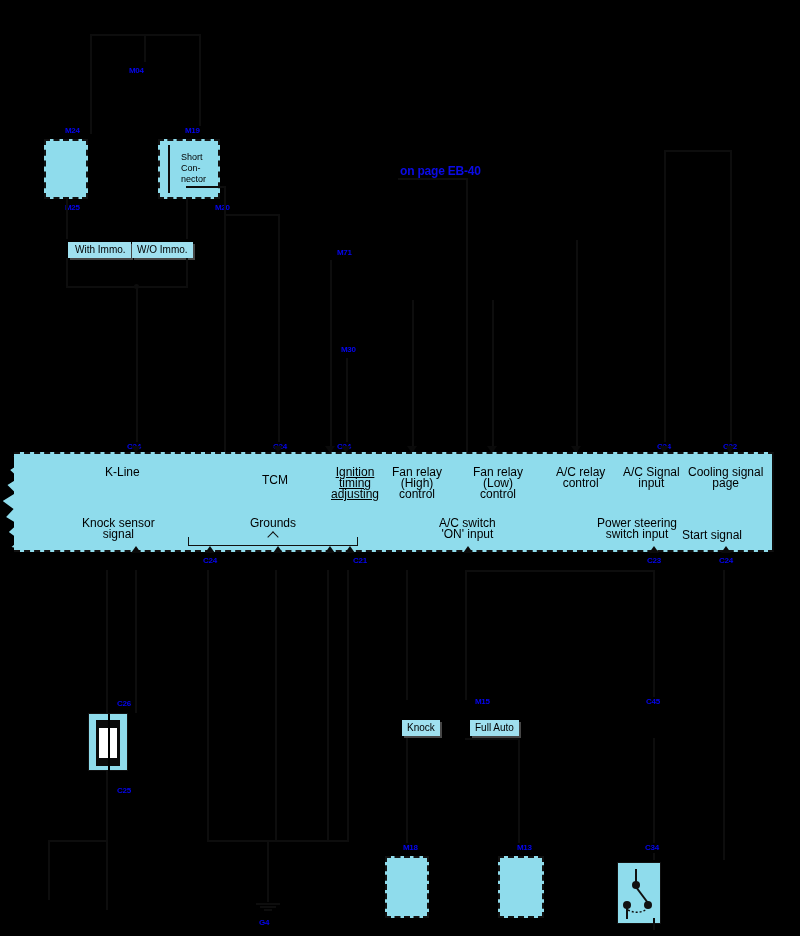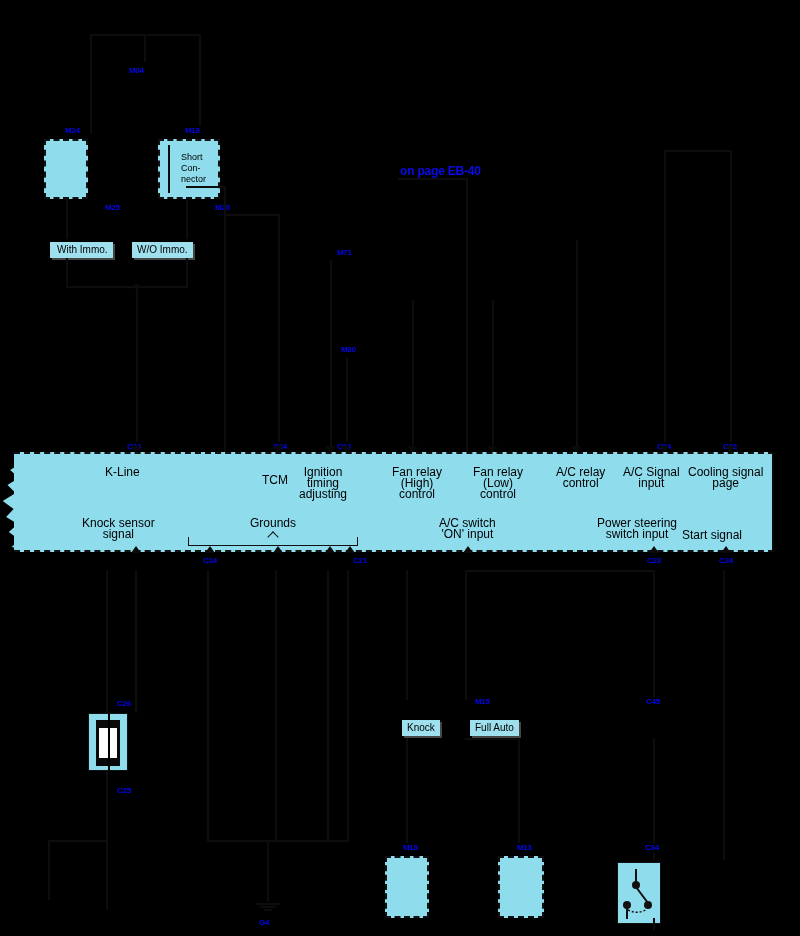--- a/index.html
+++ b/index.html
@@ -202,35 +202,35 @@
 
   <div class="wire h" style="left:90px; top:34px; width:110px;"></div>
   <div class="wire v" style="left:90px; top:34px; height:100px;"></div>
   <div class="wire v" style="left:199px; top:34px; height:100px;"></div>
   <div class="wire v" style="left:144px; top:34px; height:28px;"></div>
 
   <div class="cid" style="left:128px; top:66px;">M04</div>
 
   <div class="cid" style="left:64px; top:126px;">M24</div>
   <div class="comp" style="left:44px; top:139px; width:44px; height:60px;"></div>
-  <div class="cid" style="left:64px; top:203px;margin-left:40px;">M25</div>
+  <div class="cid" style="left:64px; top:203px;">M25</div>
 
   <div class="cid" style="left:184px; top:126px;">M19</div>
   <div class="comp" style="left:158px; top:139px; width:62px; height:60px;"></div>
   <div class="comp-label" style="left:181px; top:152px; width:40px;">Short
 Con-
 nector</div>
   <div class="cid" style="left:184px; top:203px;margin-left:30px;">M20</div>
 
   <div class="wire v" style="left:168px; top:145px; height:48px;"></div>
 
   <div class="wire v" style="left:66px; top:199px; height:40px;"></div>
   <div class="wire v" style="left:186px; top:199px; height:40px;"></div>
 
-  <div class="chip" style="left:50px; top:242px;padding-left:7px;">With Immo.</div>
+  <div class="chip" style="left:68px; top:242px;padding-left:7px;">With Immo.</div>
   <div class="chip" style="left:132px; top:242px;">W/O Immo.</div>
 
   <div class="wire v" style="left:66px; top:258px; height:28px;"></div>
   <div class="wire v" style="left:186px; top:258px; height:28px;"></div>
   <div class="wire h" style="left:66px; top:286px; width:122px;"></div>
   <div class="wire v" style="left:136px; top:286px; height:166px;"></div>
   <div class="dot" style="left:134px; top:284px;"></div>
 
   <div class="pageref" style="left:400px; top:164px;">on page EB-40</div>
   <div class="wire h" style="left:398px; top:178px; width:70px;"></div>
@@ -270,21 +270,21 @@
   <div class="pin-arrow down" style="left:659px; top:446px;"></div>
 
   <div class="cid" style="left:722px; top:442px;">C22</div>
   <div class="pin-arrow down" style="left:725px; top:446px;"></div>
 
   <div id="ecm-torn"></div>
   <div id="ecm-block"></div>
 
   <div class="ecm-pinlabel" style="left:105px; top:467px;">K-Line</div>
   <div class="ecm-pinlabel" style="left:262px; top:467px;margin-top:8px;">TCM</div>
-  <div class="ecm-pinlabel" style="left:299px; top:467px;">Ignition
+  <div class="ecm-pinlabel" style="left:331px; top:467px;text-decoration:underline;">Ignition
 timing
 adjusting</div>
   <div class="ecm-pinlabel" style="left:392px; top:467px;">Fan relay
 (High)
 control</div>
   <div class="ecm-pinlabel" style="left:473px; top:467px;">Fan relay
 (Low)
 control</div>
   <div class="ecm-pinlabel" style="left:556px; top:467px;">A/C relay
 control</div>

